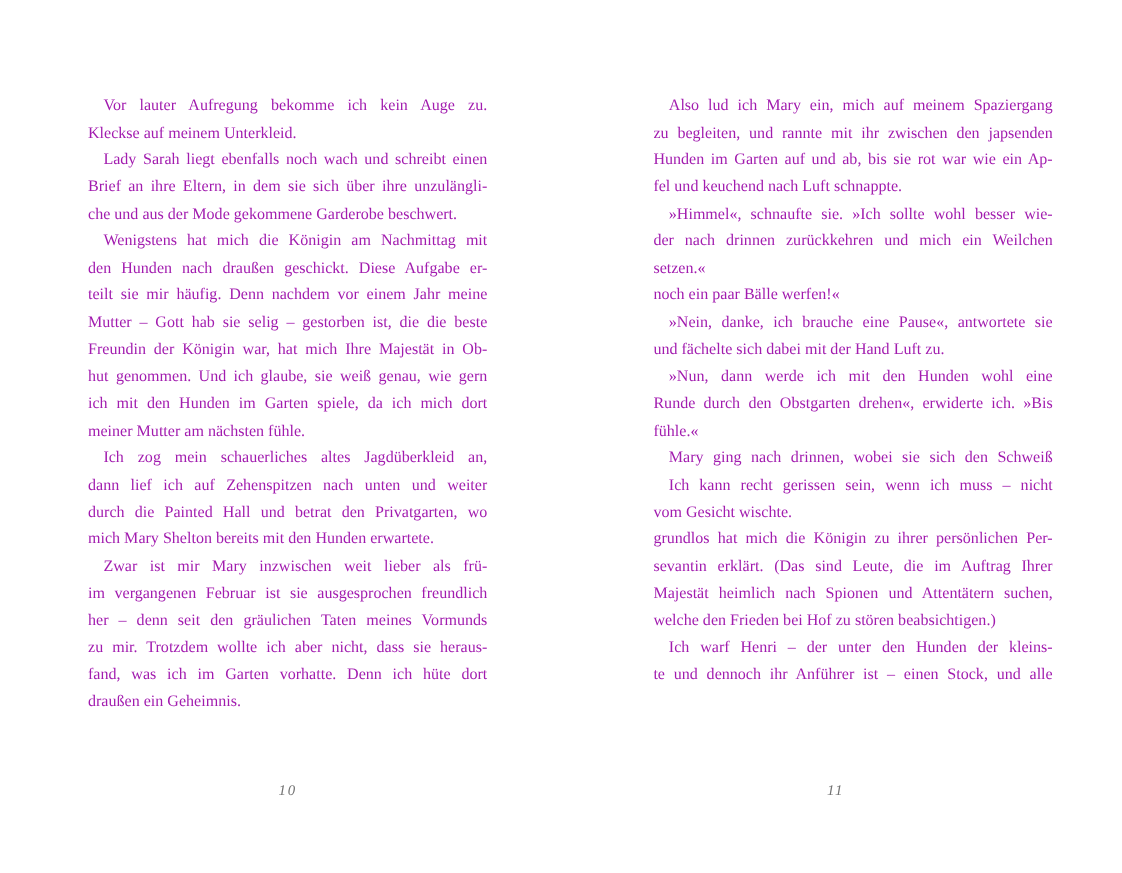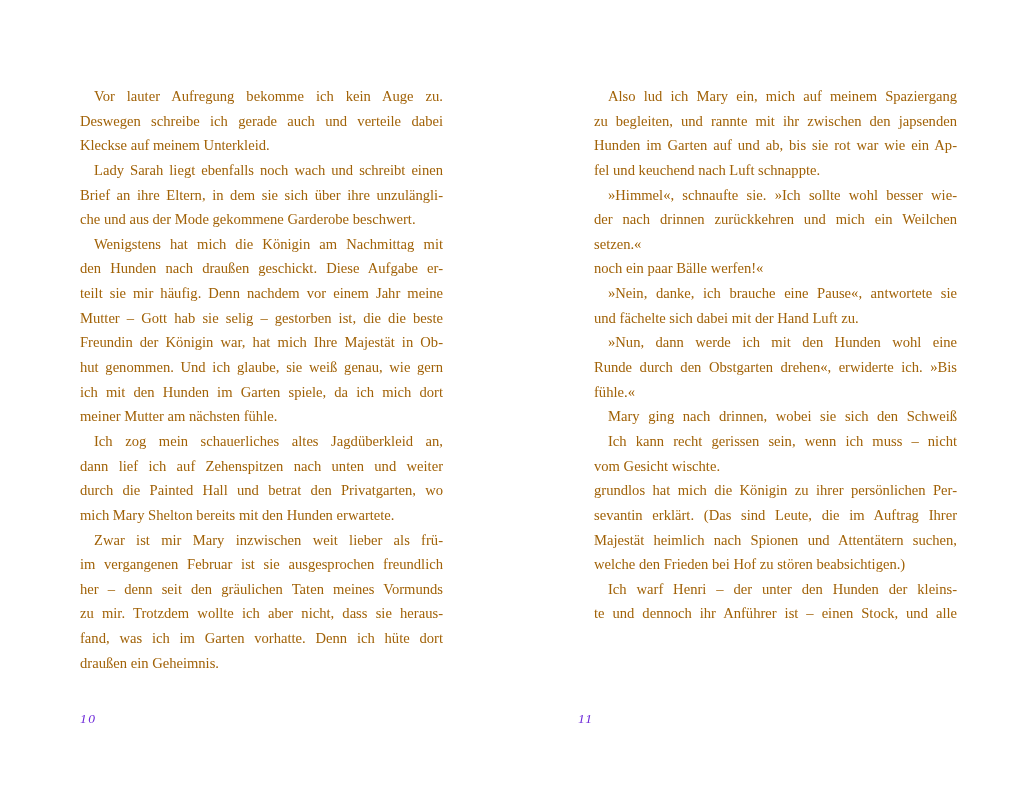--- a/index.html
+++ b/index.html
@@ -13,54 +13,54 @@
     height: 794px;
     background: #ffffff;
     overflow: hidden;
     font-family: "Liberation Serif", "DejaVu Serif", serif;
   }
   .page-text {
     position: absolute;
     top: 84px;
     width: 363px;
     font-size: 14.6px;
-    color: #a16207;
+    color: #a21caf;
   }
   .page-text.left-col  { left: 80px; }
   .page-text.right-col { left: 578px; margin-left: 16px; }
   .line {
     height: 24.65px;
     line-height: 24.65px;
     text-align: justify;
     text-align-last: justify;
     overflow: hidden;
     white-space: normal;
   }
   .line.para-end { text-align-last: left; }
   .line.indent   { text-indent: 14px; }
   .page-number {
     position: absolute;
     top: 711px;
     width: 363px;
+    text-align: center;
     font-size: 13.5px;
     font-style: italic;
-    color: #6d28d9;
+    color: #737373;
     letter-spacing: 1.5px;
   }
   .page-number.left-col  { left: 80px; }
   .page-number.right-col { left: 578px; }
 </style>
 </head>
 <body>
 
 <div class="spread">
 
   <div class="page-text left-col">
       <div class="line indent">Vor lauter Aufregung bekomme ich kein Auge zu.</div>
-      <div class="line">Deswegen schreibe ich gerade auch und verteile dabei</div>
       <div class="line para-end">Kleckse auf meinem Unterkleid.</div>
       <div class="line indent">Lady Sarah liegt ebenfalls noch wach und schreibt einen</div>
       <div class="line">Brief an ihre Eltern, in dem sie sich über ihre unzulängli-</div>
       <div class="line para-end">che und aus der Mode gekommene Garderobe beschwert.</div>
       <div class="line indent">Wenigstens hat mich die Königin am Nachmittag mit</div>
       <div class="line">den Hunden nach draußen geschickt. Diese Aufgabe er-</div>
       <div class="line">teilt sie mir häufig. Denn nachdem vor einem Jahr meine</div>
       <div class="line">Mutter – Gott hab sie selig – gestorben ist, die die beste</div>
       <div class="line">Freundin der Königin war, hat mich Ihre Majestät in Ob-</div>
       <div class="line">hut genommen. Und ich glaube, sie weiß genau, wie gern</div>

